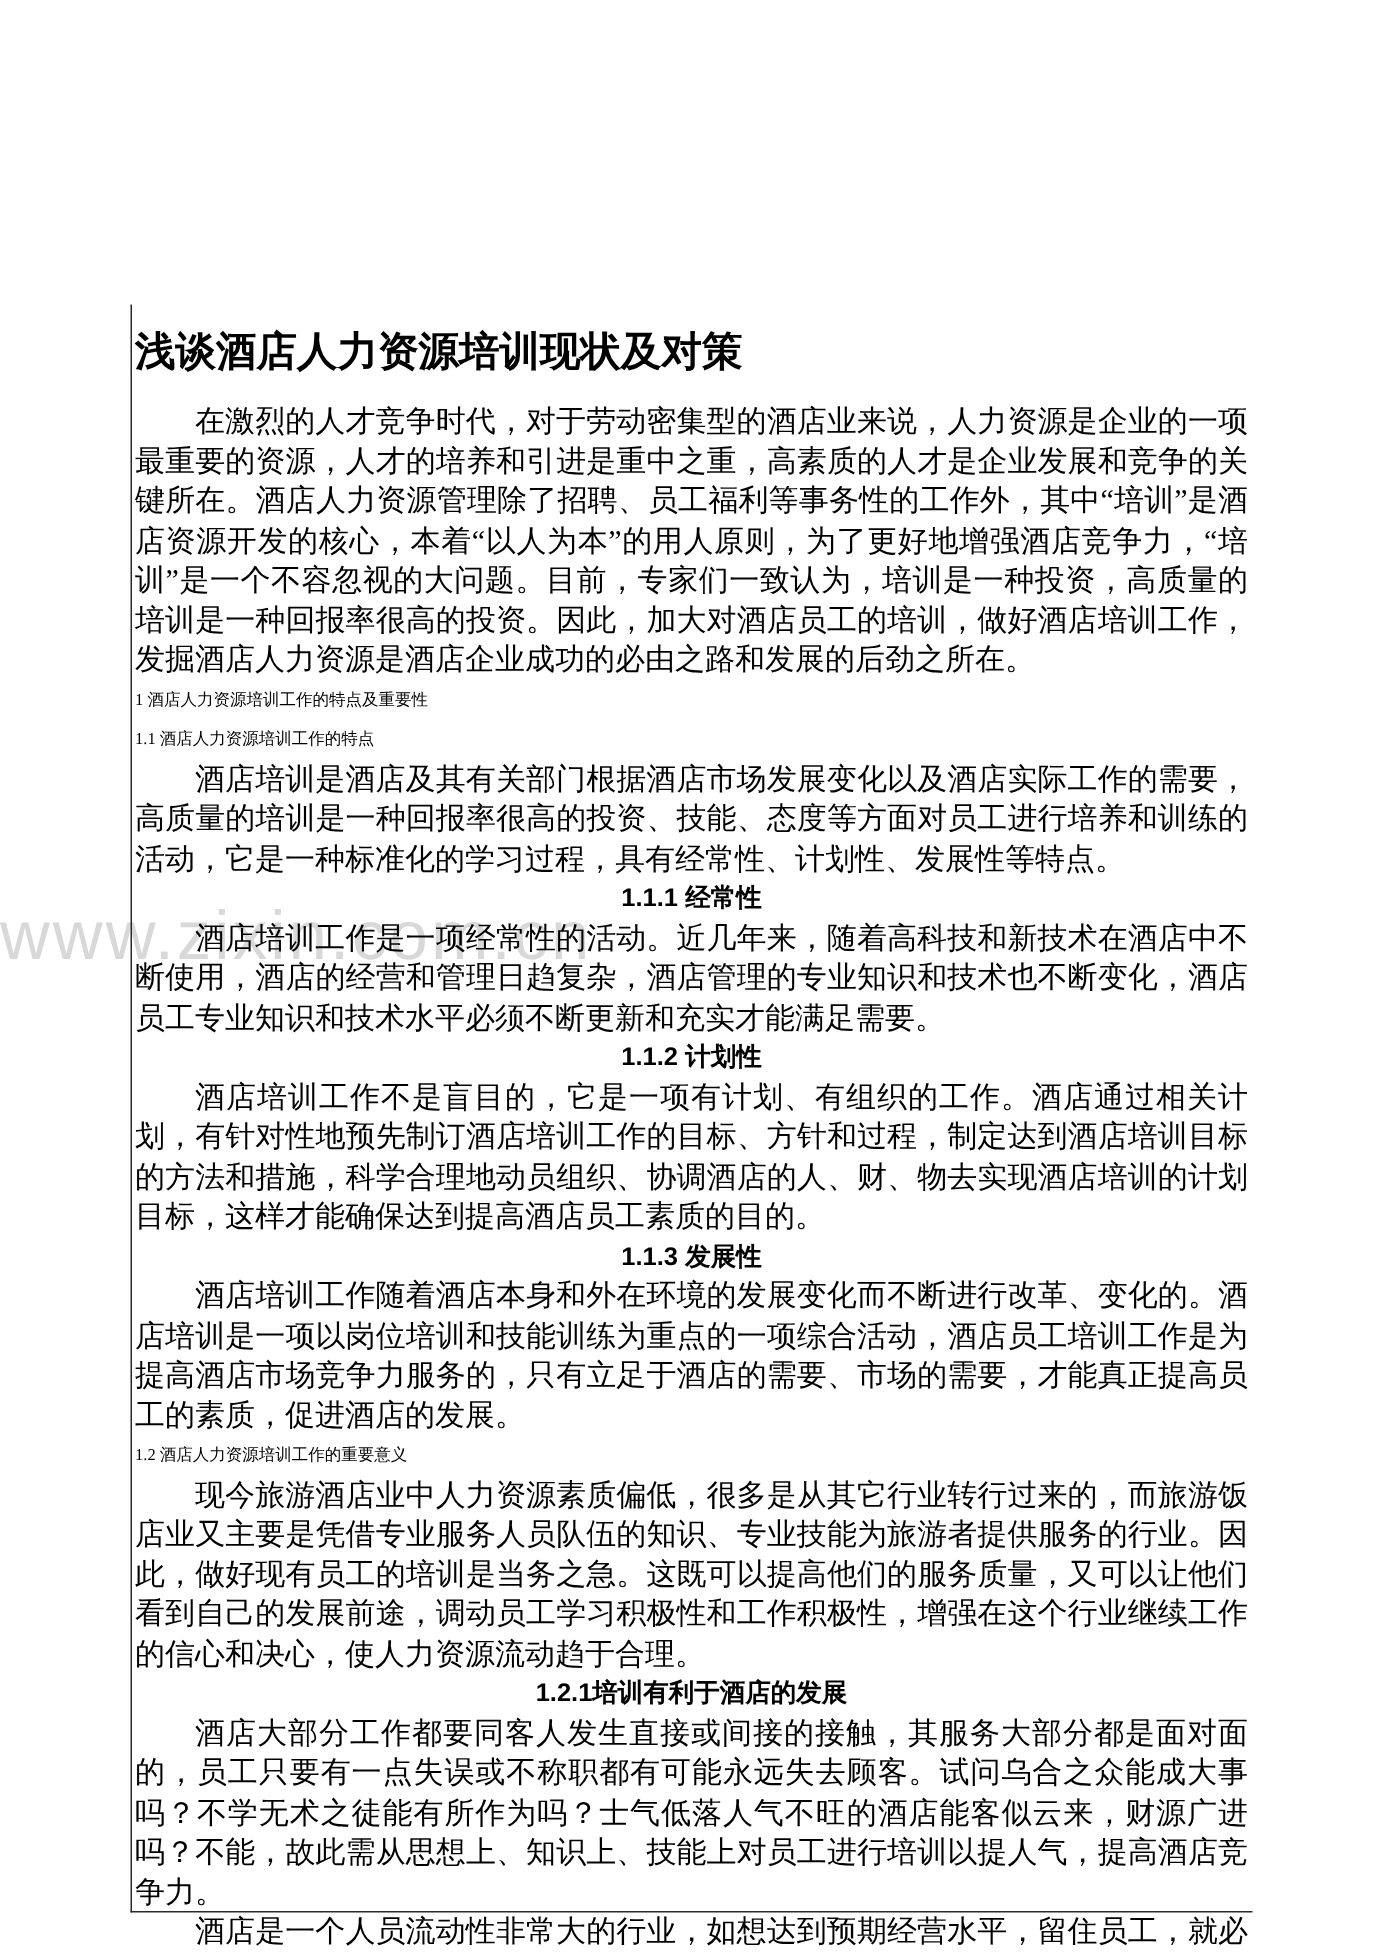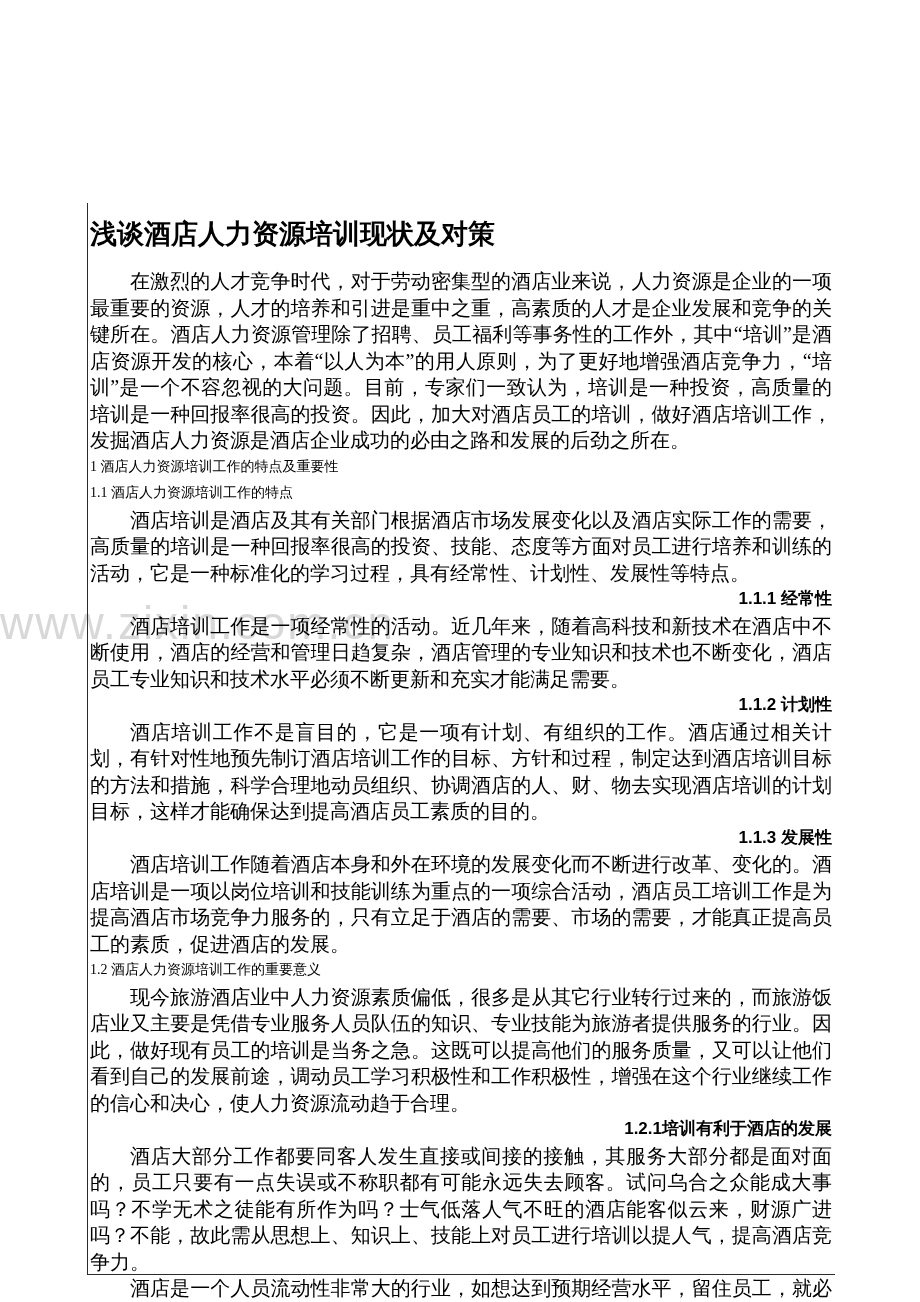--- a/index.html
+++ b/index.html
@@ -60,33 +60,33 @@
   }
   .para {
     margin: 0;
     font-size: 20px;
     line-height: 26.5px;
     text-align: justify;
     text-indent: 2em;
   }
   .heading {
     margin: 0;
-    font-size: 14px;
+    font-size: 11px;
     line-height: 26.5px;
     font-weight: normal;
     text-align: left;
     font-family: Liberation Serif, serif;
   }
   .bold-heading {
     margin: 0;
     font-size: 17px;
     line-height: 26.5px;
     font-weight: bold;
     font-family: "Liberation Sans", "DejaVu Sans", sans-serif;
-    text-align: right;
+    text-align: center;
   }
 </style>
 </head>
 <body>
 
 <div class="page">
 
   <div class="watermark">www.zixin.com.cn</div>
 
   <div class="frame"></div>

